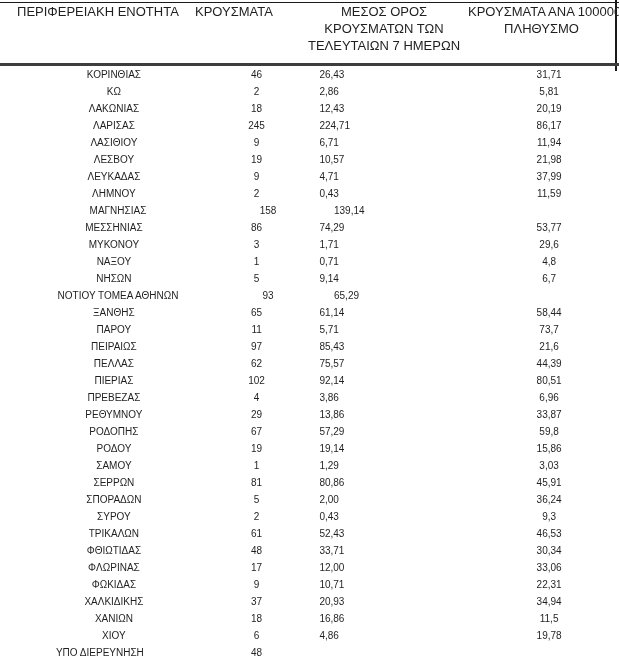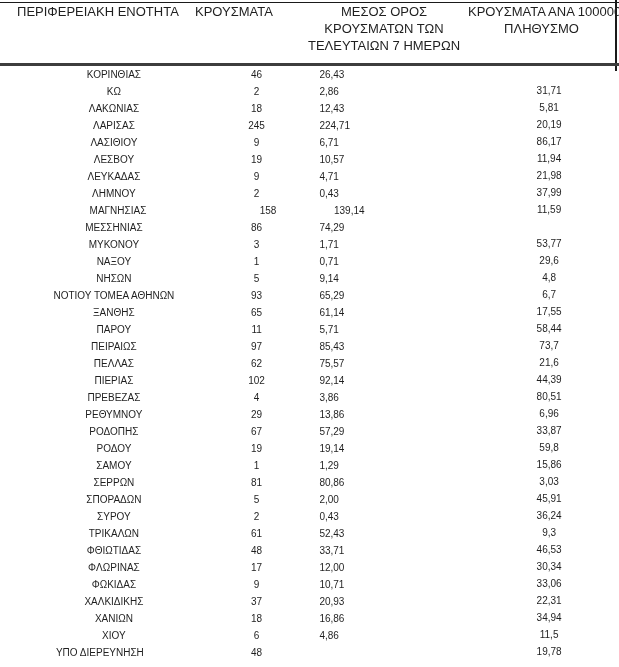--- a/index.html
+++ b/index.html
@@ -67,21 +67,21 @@
     display: flex;
     height: 17px;
     line-height: 17px;
     font-size: 10px;
     padding-left: 34px;
   }
   .row .cell { white-space: nowrap; overflow: visible; }
   .row .c1 { width: 168px; text-align: center; }
   .row .c2 { width: 132px; text-align: center; }
   .row .c3 { width: 168px; }
-  .row .c4 { width: 147px; text-align: center; margin-top: 16px; }
+  .row .c4 { width: 147px; text-align: center; }
   
   .row.row-last .c1 { transform: translateX(-14px); }
 </style>
 </head>
 <body>
 
 <div class="page">
   <div class="top-rule"></div>
   <div class="right-rule"></div>
 
@@ -178,21 +178,20 @@
       <div class="row">
         <div class="cell c1">ΝΗΣΩΝ</div>
         <div class="cell c2">5</div>
         <div class="cell c3">9,14</div>
         <div class="cell c4">6,7</div>
       </div>
       <div class="row">
         <div class="cell c1">ΝΟΤΙΟΥ ΤΟΜΕΑ ΑΘΗΝΩΝ</div>
         <div class="cell c2">93</div>
         <div class="cell c3">65,29</div>
-        <div class="cell c4">17,55</div>
       </div>
       <div class="row">
         <div class="cell c1">ΞΑΝΘΗΣ</div>
         <div class="cell c2">65</div>
         <div class="cell c3">61,14</div>
         <div class="cell c4">58,44</div>
       </div>
       <div class="row">
         <div class="cell c1">ΠΑΡΟΥ</div>
         <div class="cell c2">11</div>

